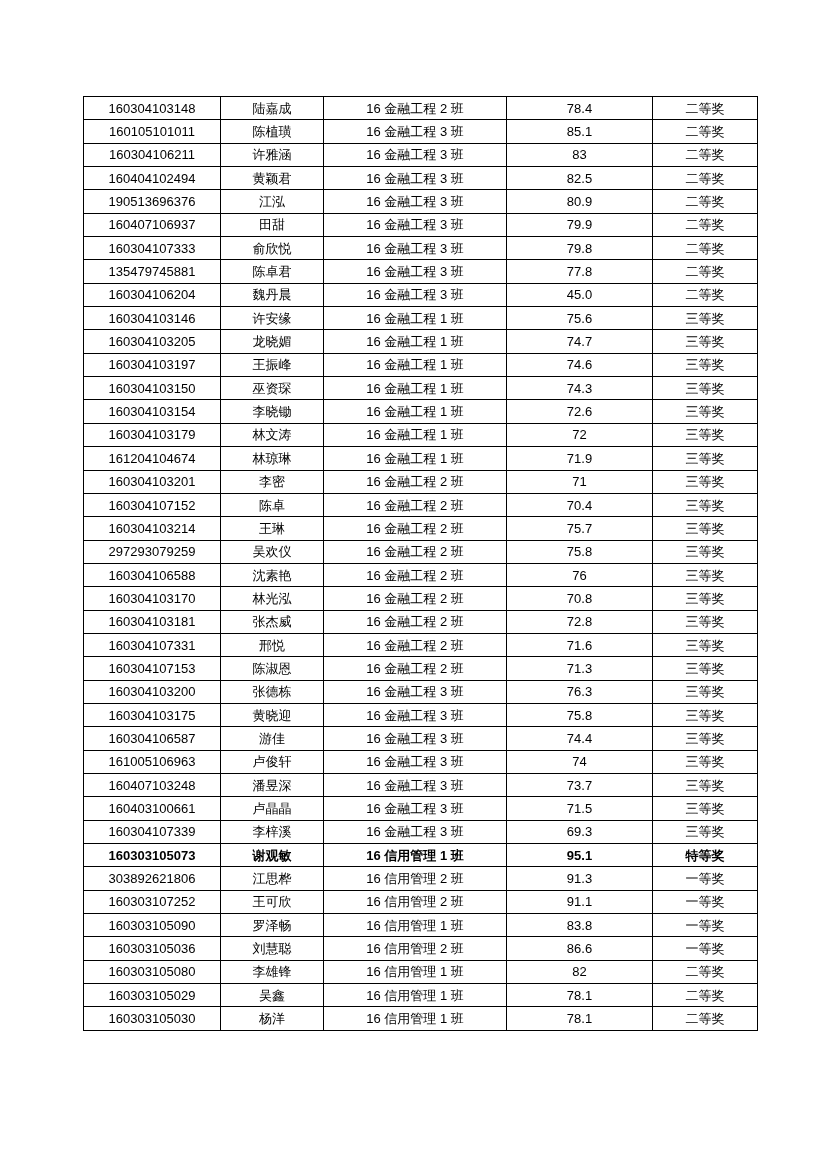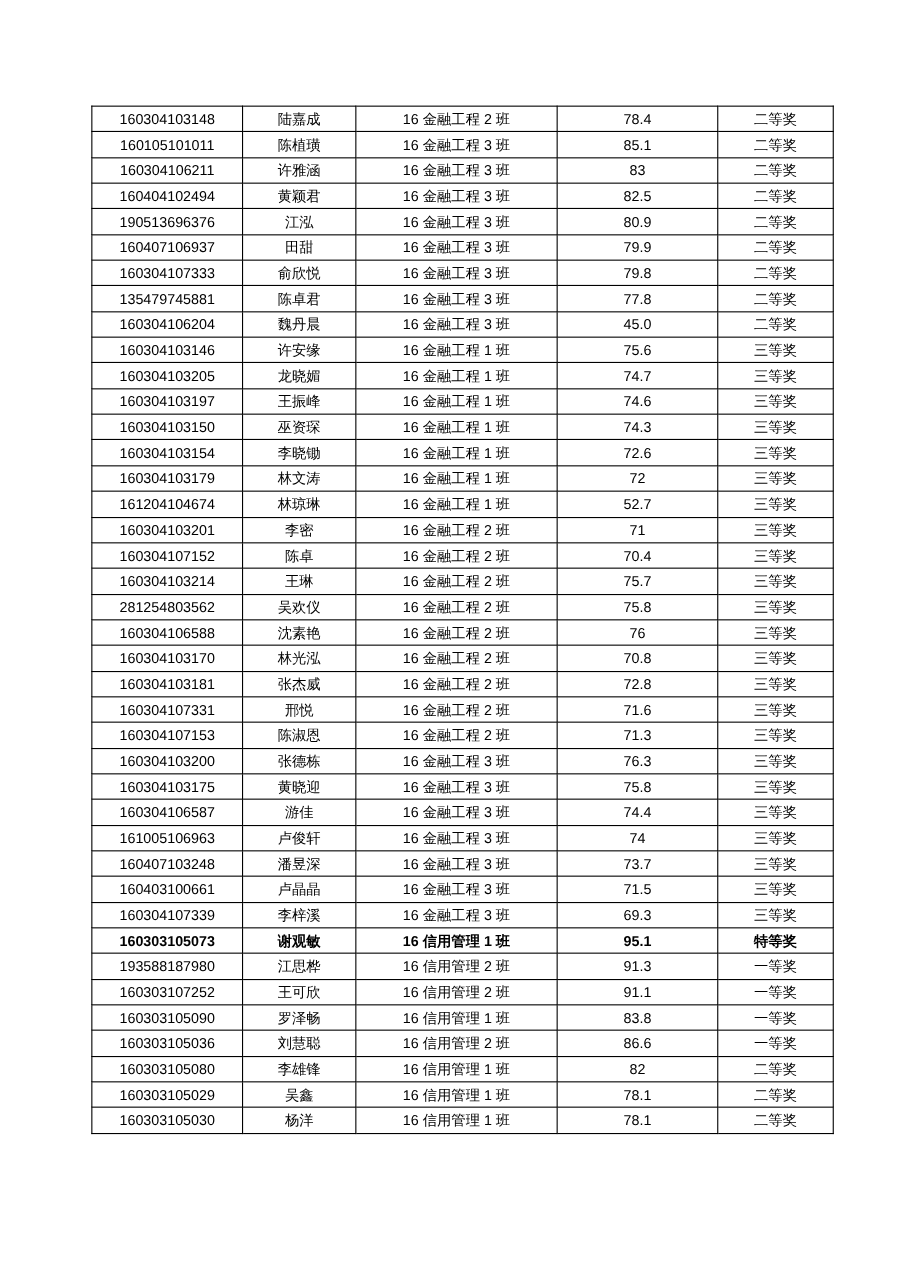--- a/index.html
+++ b/index.html
@@ -154,21 +154,21 @@
           <td>160304103179</td>
           <td>林文涛</td>
           <td>16 金融工程 1 班</td>
           <td>72</td>
           <td>三等奖</td>
         </tr>
         <tr>
           <td>161204104674</td>
           <td>林琼琳</td>
           <td>16 金融工程 1 班</td>
-          <td>52.7</td>
+          <td>71.9</td>
           <td>三等奖</td>
         </tr>
         <tr>
           <td>160304103201</td>
           <td>李密</td>
           <td>16 金融工程 2 班</td>
           <td>71</td>
           <td>三等奖</td>
         </tr>
         <tr>
@@ -179,21 +179,21 @@
           <td>三等奖</td>
         </tr>
         <tr>
           <td>160304103214</td>
           <td>王琳</td>
           <td>16 金融工程 2 班</td>
           <td>75.7</td>
           <td>三等奖</td>
         </tr>
         <tr>
-          <td>281254803562</td>
+          <td>297293079259</td>
           <td>吴欢仪</td>
           <td>16 金融工程 2 班</td>
           <td>75.8</td>
           <td>三等奖</td>
         </tr>
         <tr>
           <td>160304106588</td>
           <td>沈素艳</td>
           <td>16 金融工程 2 班</td>
           <td>76</td>
@@ -277,21 +277,21 @@
           <td>三等奖</td>
         </tr>
         <tr class="bold-row">
           <td>160303105073</td>
           <td>谢观敏</td>
           <td>16 信用管理 1 班</td>
           <td>95.1</td>
           <td>特等奖</td>
         </tr>
         <tr>
-          <td>193588187980</td>
+          <td>303892621806</td>
           <td>江思桦</td>
           <td>16 信用管理 2 班</td>
           <td>91.3</td>
           <td>一等奖</td>
         </tr>
         <tr>
           <td>160303107252</td>
           <td>王可欣</td>
           <td>16 信用管理 2 班</td>
           <td>91.1</td>

